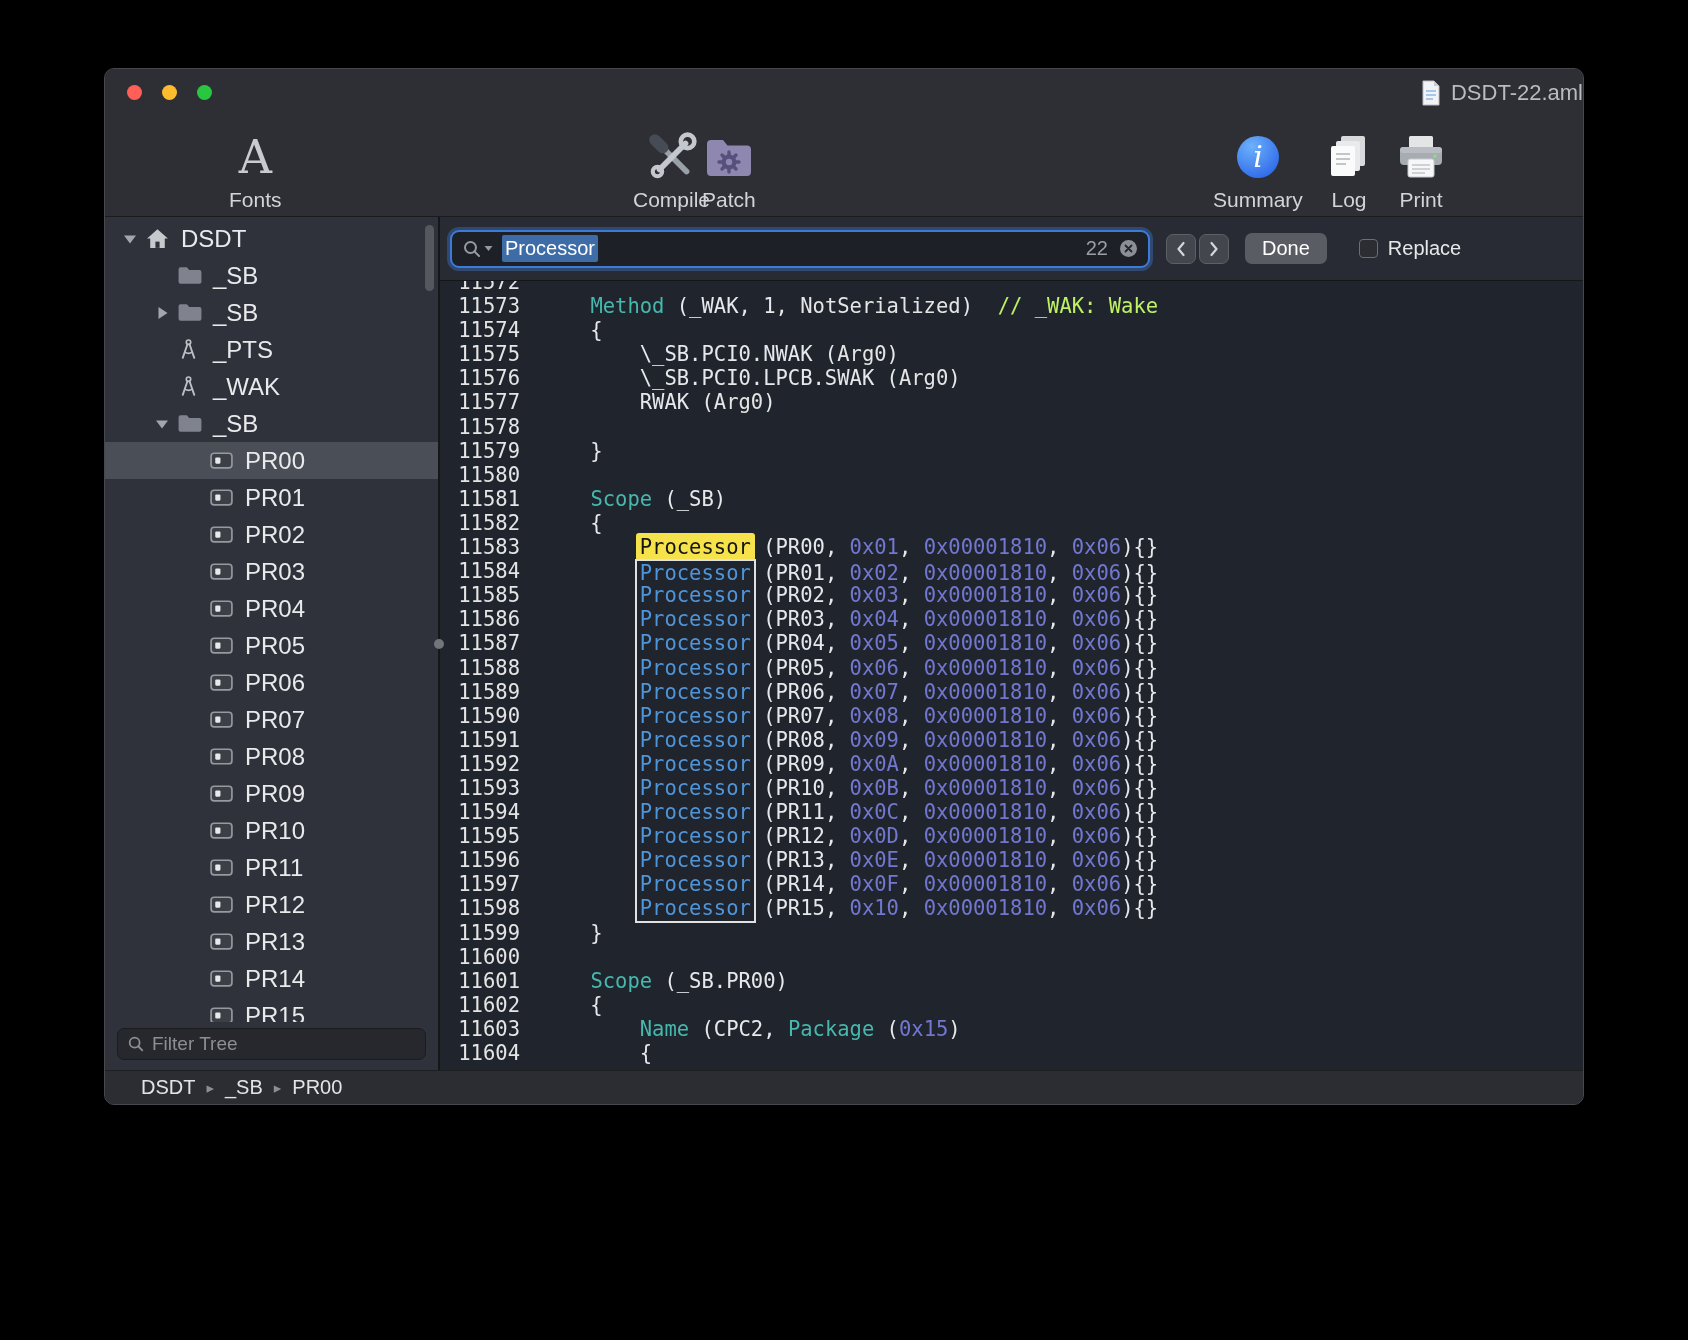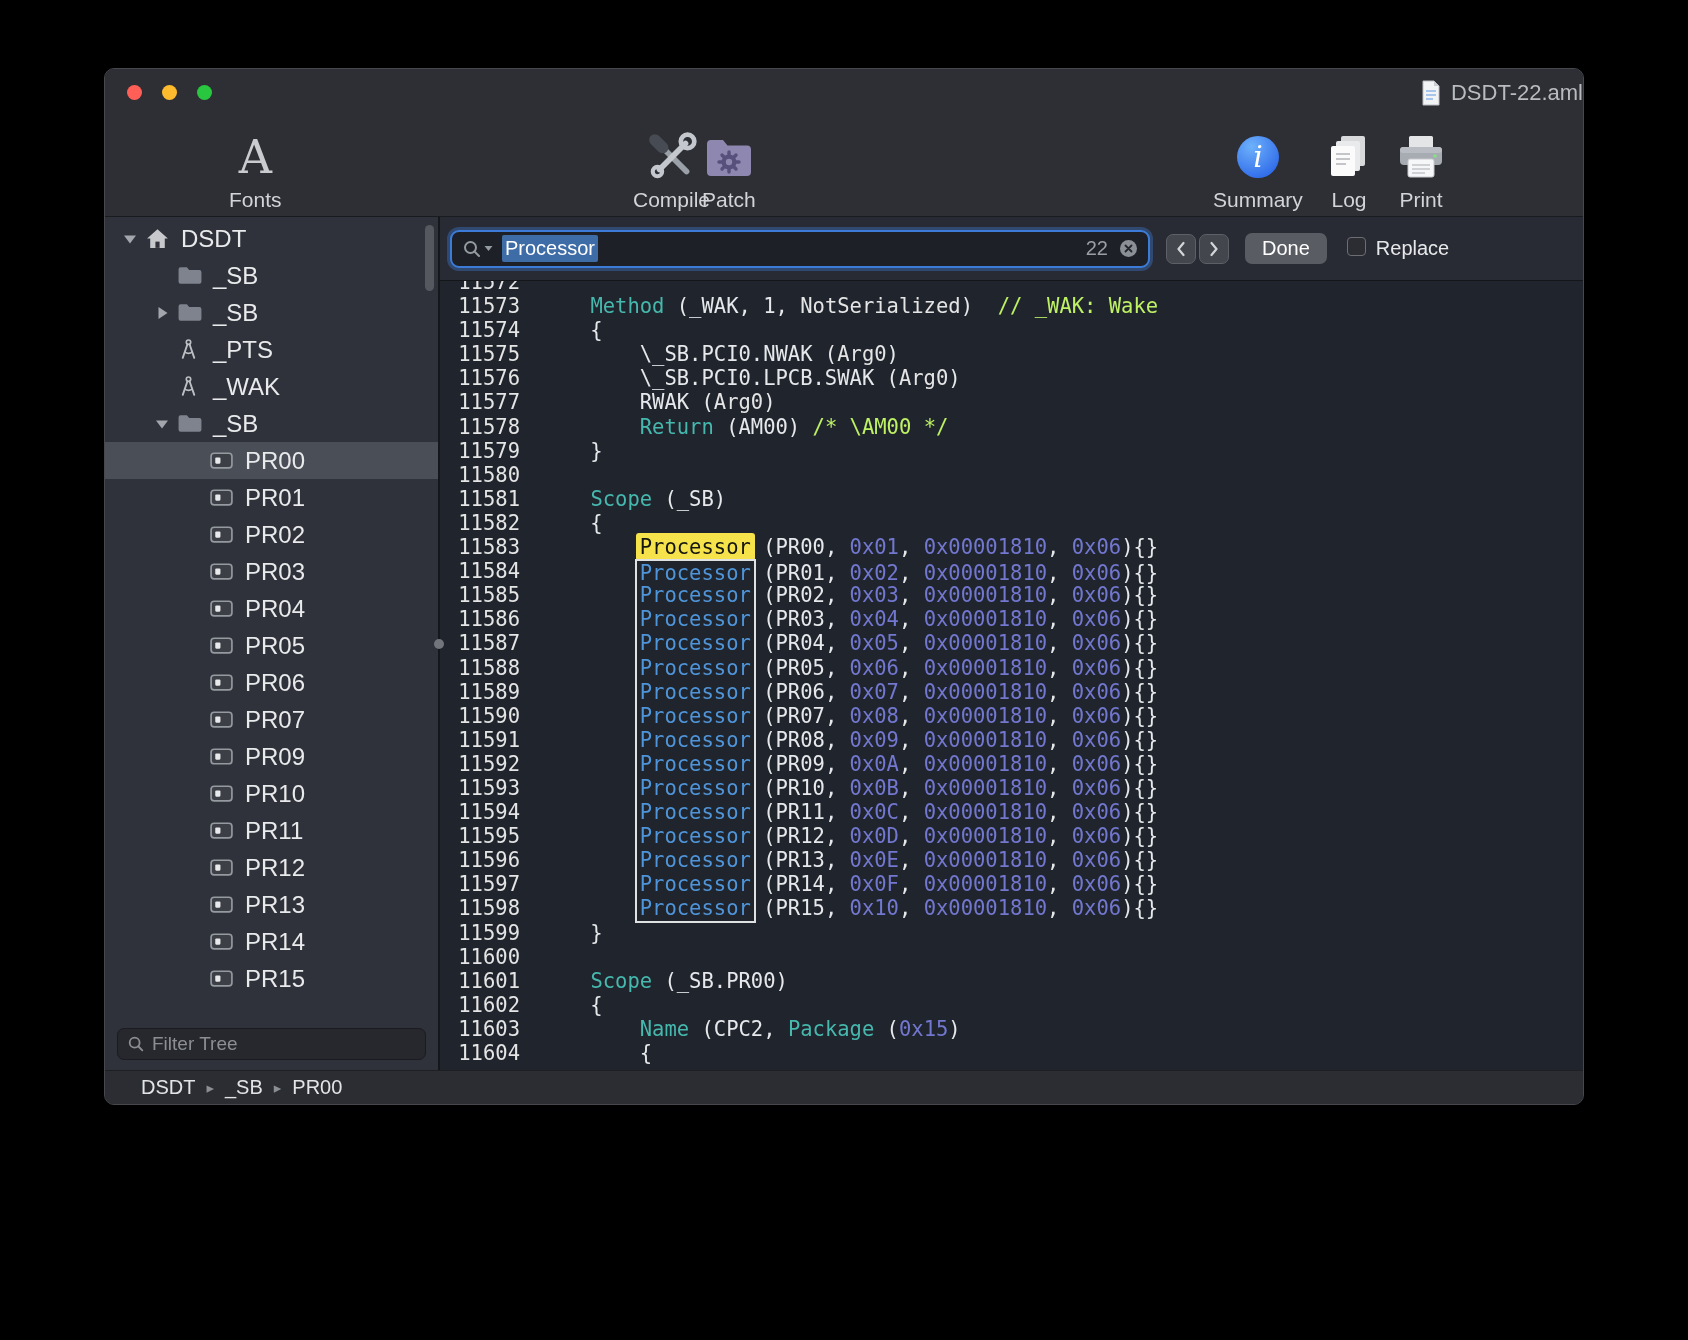--- a/index.html
+++ b/index.html
@@ -50,21 +50,21 @@
     border:2px solid #3d7bd8;box-shadow:0 0 0 3px rgba(62,124,216,.38);
     display:flex;align-items:center;padding:0 10px;gap:5px;box-sizing:border-box;}
   .fquery{font-size:20px;color:#fff;background:#3e6ca6;padding:2px 3px;border-radius:2px;margin-left:4px;}
   .fspacer{flex:1;}
   .fcount{color:#9b9ea4;font-size:20px;margin-right:6px;}
   .navseg{display:flex;gap:3px;}
   .navbtn{width:30px;height:30px;border-radius:7px;background:#43464d;border:1px solid #5d6066;
     display:flex;align-items:center;justify-content:center;box-sizing:border-box;}
   .donebtn{height:31px;padding:0 17px;border-radius:7px;background:#595c63;color:#fff;font-size:20px;
     border:none;display:flex;align-items:center;font-family:"Liberation Sans",sans-serif;}
-  .replace{display:flex;align-items:flex-start;gap:10px;color:#e7e8ea;font-size:20px;margin-left:4px;}
+  .replace{display:flex;align-items:center;gap:10px;color:#e7e8ea;font-size:20px;margin-left:16px;}
   .checkbox{width:19px;height:19px;border-radius:4px;background:#2b2d33;border:1px solid #6b6e74;box-sizing:border-box;}
   
   .codewrap{flex:1;overflow:hidden;}
   .code{font-family:"DejaVu Sans Mono",monospace;font-size:20.5px;line-height:24.1px;margin-top:-11px;}
   .cl{display:flex;height:24.1px;white-space:pre;}
   .gut{flex:0 0 80px;text-align:right;color:#e5e5e5;}
   .ct{padding-left:21px;}
   .c-p{color:#e6e8eb;}
   .c-k{color:#46b8ae;}
   .c-a{color:#e5e5e5;}
@@ -348,20 +348,30 @@
             <span class="tlabel">PR07</span>
           </div>
           <div class="trow" style="padding-left: 74px;">
             <span class="disc"></span>
             <span class="ticon">
               <svg width="25" height="21" viewBox="0 0 24 20">
                 <rect x="2" y="3" width="20" height="14" rx="3" fill="#3c3f46" stroke="#9599a0" stroke-width="1.6"></rect>
                 <rect x="6" y="7" width="5" height="6" rx="1" fill="#e8e9eb"></rect>
               </svg>
             </span>
+            <span class="tlabel">PR08</span>
+          </div>
+          <div class="trow" style="padding-left: 74px;">
+            <span class="disc"></span>
+            <span class="ticon">
+              <svg width="25" height="21" viewBox="0 0 24 20">
+                <rect x="2" y="3" width="20" height="14" rx="3" fill="#3c3f46" stroke="#9599a0" stroke-width="1.6"></rect>
+                <rect x="6" y="7" width="5" height="6" rx="1" fill="#e8e9eb"></rect>
+              </svg>
+            </span>
             <span class="tlabel">PR09</span>
           </div>
           <div class="trow" style="padding-left: 74px;">
             <span class="disc"></span>
             <span class="ticon">
               <svg width="25" height="21" viewBox="0 0 24 20">
                 <rect x="2" y="3" width="20" height="14" rx="3" fill="#3c3f46" stroke="#9599a0" stroke-width="1.6"></rect>
                 <rect x="6" y="7" width="5" height="6" rx="1" fill="#e8e9eb"></rect>
               </svg>
             </span>
@@ -475,21 +485,21 @@
         </div>
       </div>
       <div class="codewrap">
         <div class="code" id="code">
             <div class="cl"><span class="gut">11572</span><span class="ct"></span></div>
             <div class="cl"><span class="gut">11573</span><span class="ct"><span class="c-p">    </span><span class="c-k">Method</span><span class="c-p"> (_WAK, 1, </span><span class="c-a">NotSerialized</span><span class="c-p">)  </span><span class="c-c">// _WAK: Wake</span></span></div>
             <div class="cl"><span class="gut">11574</span><span class="ct"><span class="c-p">    {</span></span></div>
             <div class="cl"><span class="gut">11575</span><span class="ct"><span class="c-p">        \_SB.PCI0.NWAK (</span><span class="c-a">Arg0</span><span class="c-p">)</span></span></div>
             <div class="cl"><span class="gut">11576</span><span class="ct"><span class="c-p">        \_SB.PCI0.LPCB.SWAK (</span><span class="c-a">Arg0</span><span class="c-p">)</span></span></div>
             <div class="cl"><span class="gut">11577</span><span class="ct"><span class="c-p">        RWAK (</span><span class="c-a">Arg0</span><span class="c-p">)</span></span></div>
-            <div class="cl"><span class="gut">11578</span><span class="ct"><span class="c-p">        </span><span class="c-k">Return</span><span class="c-p"> (AM00) </span><span class="c-c">/* \AM00 */</span></span></div>
+            <div class="cl"><span class="gut">11578</span></div>
             <div class="cl"><span class="gut">11579</span><span class="ct"><span class="c-p">    }</span></span></div>
             <div class="cl"><span class="gut">11580</span><span class="ct"></span></div>
             <div class="cl"><span class="gut">11581</span><span class="ct"><span class="c-p">    </span><span class="c-k">Scope</span><span class="c-p"> (_SB)</span></span></div>
             <div class="cl"><span class="gut">11582</span><span class="ct"><span class="c-p">    {</span></span></div>
             <div class="cl"><span class="gut">11583</span><span class="ct"><span class="c-p">        </span><span class="c-cur">Processor</span><span class="c-p"> (PR00, </span><span class="c-n">0x01</span><span class="c-p">, </span><span class="c-n">0x00001810</span><span class="c-p">, </span><span class="c-n">0x06</span><span class="c-p">){}</span></span></div>
             <div class="cl"><span class="gut">11584</span><span class="ct"><span class="c-p">        </span><span class="c-m c-mtop">Processor</span><span class="c-p"> (PR01, </span><span class="c-n">0x02</span><span class="c-p">, </span><span class="c-n">0x00001810</span><span class="c-p">, </span><span class="c-n">0x06</span><span class="c-p">){}</span></span></div>
             <div class="cl"><span class="gut">11585</span><span class="ct"><span class="c-p">        </span><span class="c-m">Processor</span><span class="c-p"> (PR02, </span><span class="c-n">0x03</span><span class="c-p">, </span><span class="c-n">0x00001810</span><span class="c-p">, </span><span class="c-n">0x06</span><span class="c-p">){}</span></span></div>
             <div class="cl"><span class="gut">11586</span><span class="ct"><span class="c-p">        </span><span class="c-m">Processor</span><span class="c-p"> (PR03, </span><span class="c-n">0x04</span><span class="c-p">, </span><span class="c-n">0x00001810</span><span class="c-p">, </span><span class="c-n">0x06</span><span class="c-p">){}</span></span></div>
             <div class="cl"><span class="gut">11587</span><span class="ct"><span class="c-p">        </span><span class="c-m">Processor</span><span class="c-p"> (PR04, </span><span class="c-n">0x05</span><span class="c-p">, </span><span class="c-n">0x00001810</span><span class="c-p">, </span><span class="c-n">0x06</span><span class="c-p">){}</span></span></div>
             <div class="cl"><span class="gut">11588</span><span class="ct"><span class="c-p">        </span><span class="c-m">Processor</span><span class="c-p"> (PR05, </span><span class="c-n">0x06</span><span class="c-p">, </span><span class="c-n">0x00001810</span><span class="c-p">, </span><span class="c-n">0x06</span><span class="c-p">){}</span></span></div>

